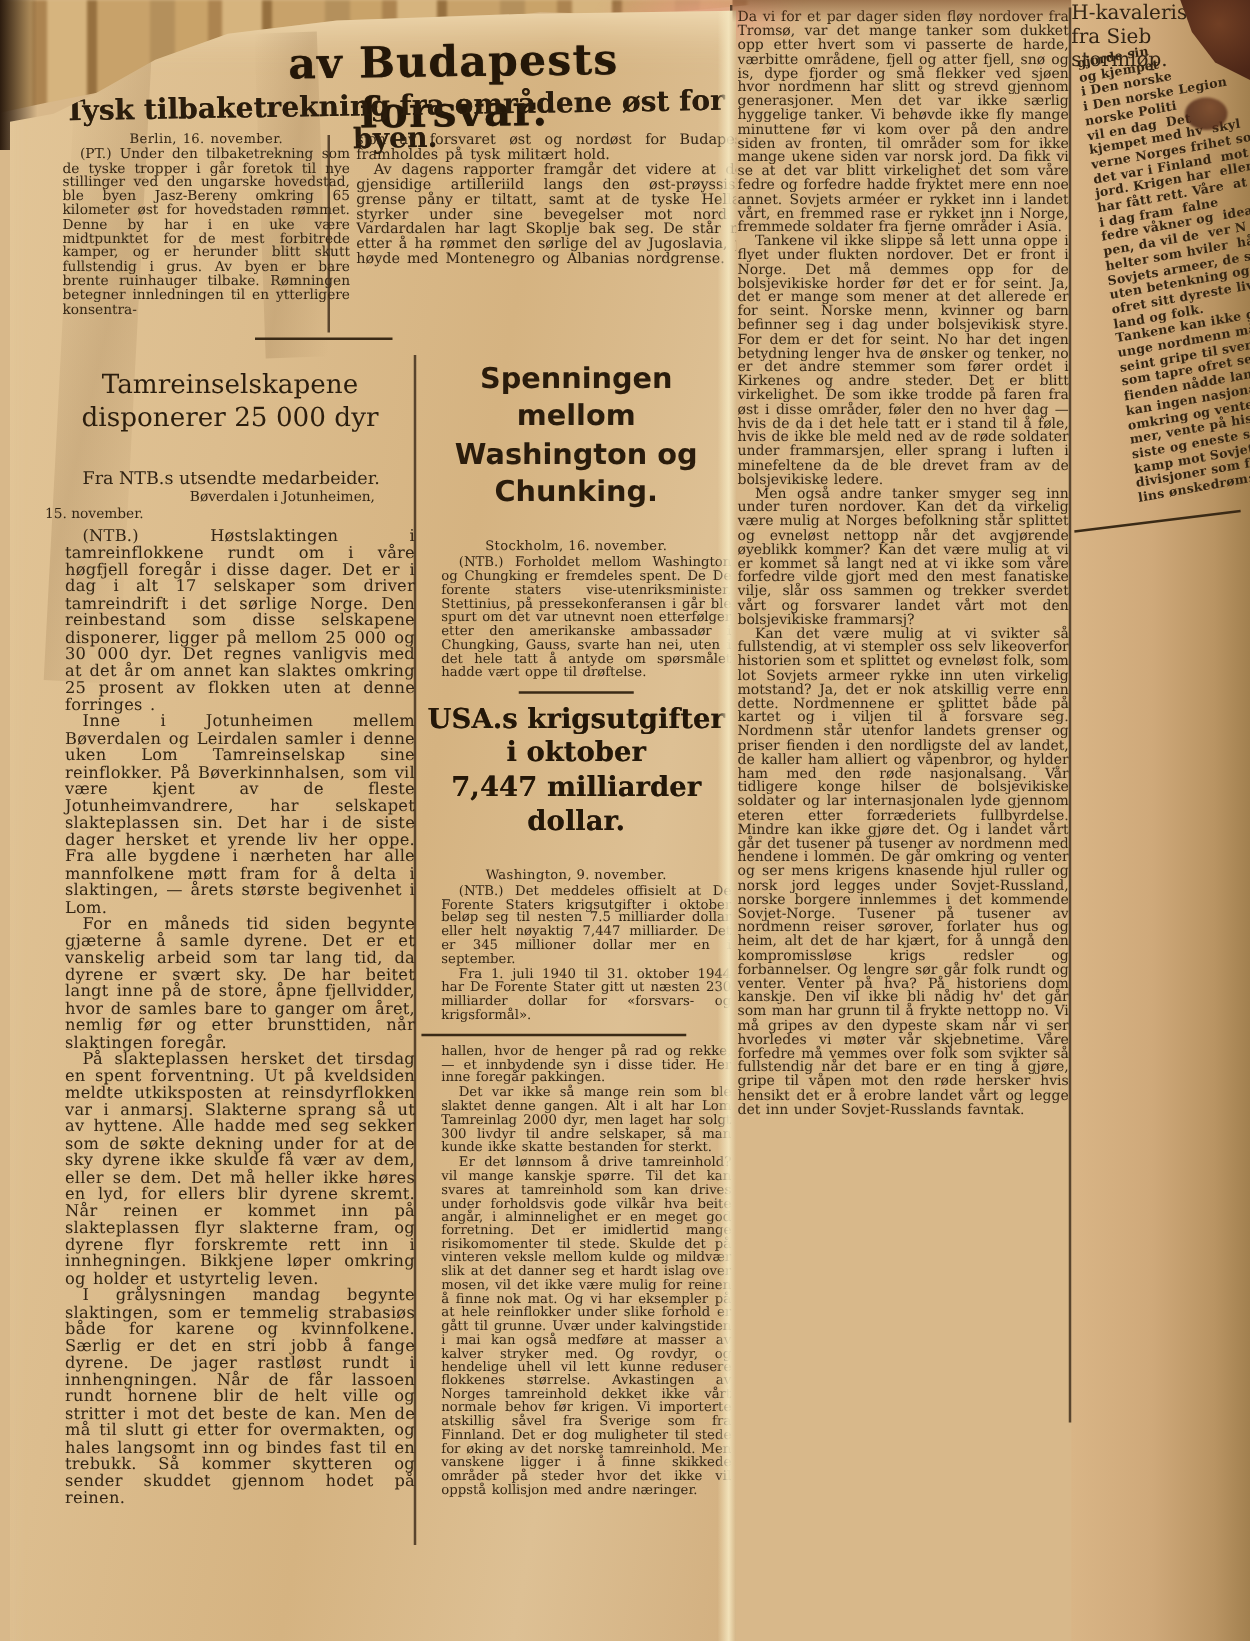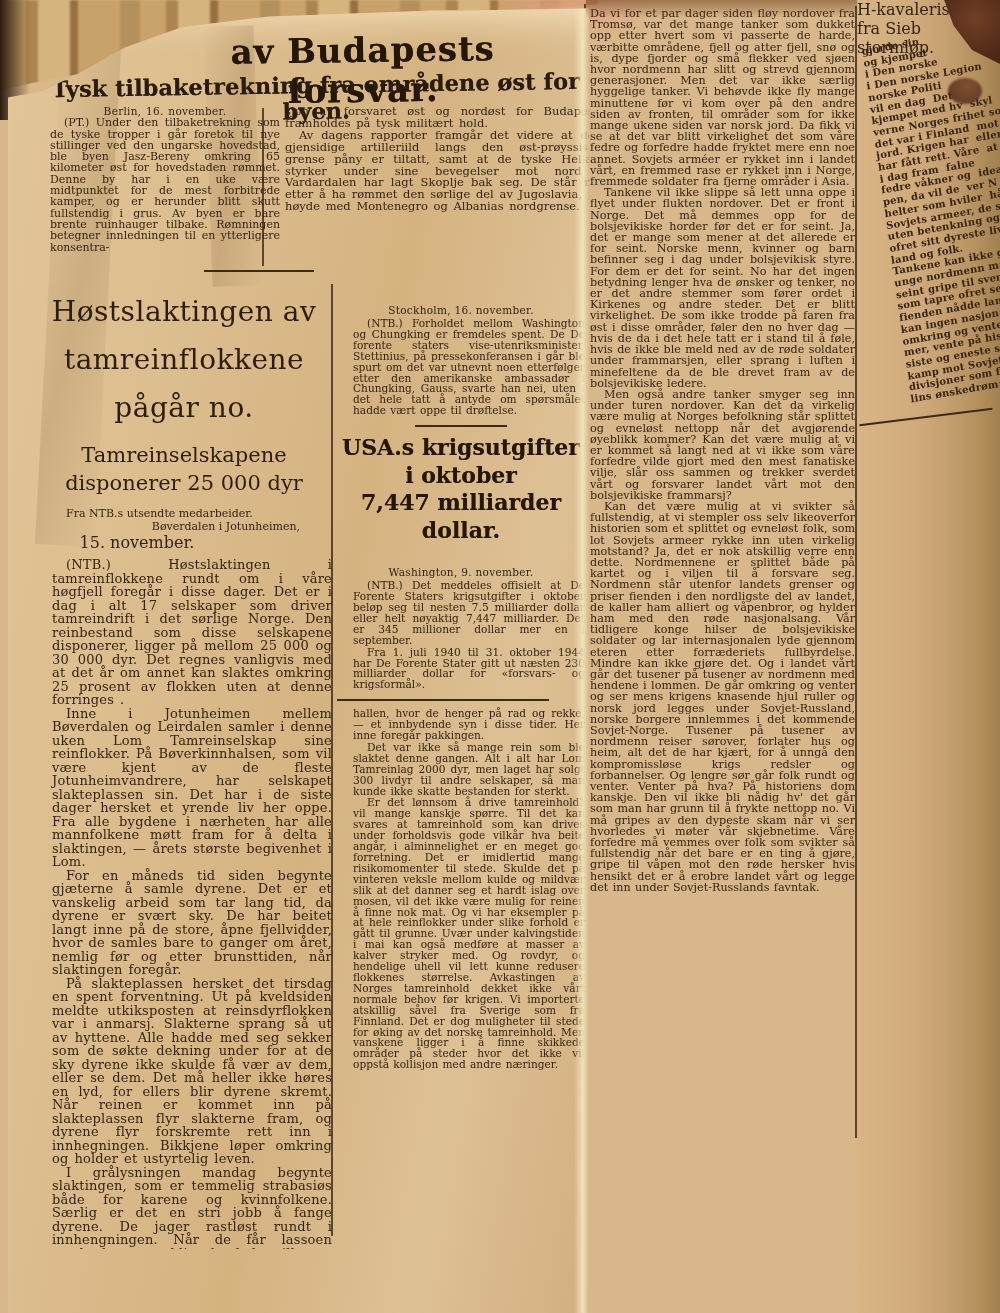--- a/index.html
+++ b/index.html
@@ -57,23 +57,23 @@
   .vr-b{left:323px;top:278px;height:952px;}
   .hrule{position:absolute;height:2px;background:#3a2a16;}
   .hr-a{left:196px;top:264px;width:110px;}
 
   
   .col1{position:absolute;left:28px;top:278px;width:296px;height:965px;overflow:hidden;}
   .host-headline{font-size:28px;line-height:1.72;text-align:center;color:#2c1e0e;
     letter-spacing:.5px;white-space:pre-line;margin-top:4px;}
   .host-deck{font-size:21px;line-height:1.3;text-align:center;color:#2c1e0e;
     white-space:pre-line;margin-top:10px;}
-  .host-byline{font-size:11px;margin-top:10px;padding-left:30px;}
+  .host-byline{font-size:14px;margin-top:26px;padding-left:30px;}
   .host-date1{font-size:11px;text-align:right;padding-right:32px;}
-  .host-date2{font-size:16px;text-align:center;padding-right:94px;}
+  .host-date2{font-size:11px;text-align:left;padding-right:94px;}
   .col1 .bodytext{font-size:13px;line-height:13.5px;letter-spacing:.2px;word-spacing:1.5px;margin-top:6px;}
 
   
   .col2{position:absolute;left:329px;top:276px;width:248px;height:972px;overflow:hidden;}
   .spen-headline{font-family:"DejaVu Sans",sans-serif;font-size:23px;font-weight:bold;
     line-height:1.32;text-align:center;color:#2a1c0c;white-space:pre-line;margin-top:6px;}
   .col2 .dateline{margin-top:22px;}
   .col2 .bodytext{font-size:10.6px;line-height:10.9px;word-spacing:1px;margin-top:2px;}
   .col2 .bodytext p+p{margin-top:1px;}
   .hr-inline{height:2px;background:#3a2a16;border:0;}
@@ -145,41 +145,41 @@
       <p data-name="budapest-body-a">(PT.) Under den tilbaketrekning som de tyske tropper i går foretok til nye stillinger ved den ungarske hovedstad, ble byen Jasz-Bereny omkring 65 kilometer øst for hovedstaden rømmet. Denne by har i en uke være midtpunktet for de mest forbitrede kamper, og er herunder blitt skutt fullstendig i grus. Av byen er bare brente ruinhauger tilbake. Rømningen betegner innledningen til en ytterligere konsentra-</p>
     </div>
     <div class="vrule vr-a" data-name="budapest-column-divider"></div>
     <div class="bud-colb bodytext" data-name="budapest-column-b">
       <p data-name="budapest-body-b1" style="text-indent:0;">sjon av forsvaret øst og nordøst for Budapest, framholdes på tysk militært hold.</p>
       <p data-name="budapest-body-b2">Av dagens rapporter framgår det videre at den gjensidige artilleriild langs den øst-prøyssiske grense påny er tiltatt, samt at de tyske Hellas-styrker under sine bevegelser mot nord i Vardardalen har lagt Skoplje bak seg. De står no, etter å ha rømmet den sørlige del av Jugoslavia, på høyde med Montenegro og Albanias nordgrense.</p>
     </div>
     <div class="hrule hr-a" data-name="section-rule"></div>
 
     <div class="col1" data-name="hostslakting-article">
-      <div class="host-headline" data-name="hostslakting-headline">Høstslaktingen av
-tamreinflokkene
-pågår no.</div>
       <div class="host-deck" data-name="hostslakting-deck">Tamreinselskapene
 disponerer 25 000 dyr</div>
       <div class="host-byline" data-name="hostslakting-byline">Fra NTB.s utsendte medarbeider.</div>
       <div class="host-date1" data-name="hostslakting-dateline-place">Bøverdalen i Jotunheimen,</div>
       <div class="host-date2" data-name="hostslakting-dateline-date">15. november.</div>
       <div class="bodytext" data-name="hostslakting-body">
         <p data-name="paragraph">(NTB.) Høstslaktingen i tamreinflokkene rundt om i våre høgfjell foregår i disse dager. Det er i dag i alt 17 selskaper som driver tamreindrift i det sørlige Norge. Den reinbestand som disse selskapene disponerer, ligger på mellom 25 000 og 30 000 dyr. Det regnes vanligvis med at det år om annet kan slaktes omkring 25 prosent av flokken uten at denne forringes .</p>
         <p data-name="paragraph">Inne i Jotunheimen mellem Bøverdalen og Leirdalen samler i denne uken Lom Tamreinselskap sine reinflokker. På Bøverkinnhalsen, som vil være kjent av de fleste Jotunheimvandrere, har selskapet slakteplassen sin. Det har i de siste dager hersket et yrende liv her oppe. Fra alle bygdene i nærheten har alle mannfolkene møtt fram for å delta i slaktingen, — årets største begivenhet i Lom.</p>
         <p data-name="paragraph">For en måneds tid siden begynte gjæterne å samle dyrene. Det er et vanskelig arbeid som tar lang tid, da dyrene er svært sky. De har beitet langt inne på de store, åpne fjellvidder, hvor de samles bare to ganger om året, nemlig før og etter brunsttiden, når slaktingen foregår.</p>
         <p data-name="paragraph">På slakteplassen hersket det tirsdag en spent forventning. Ut på kveldsiden meldte utkiksposten at reinsdyrflokken var i anmarsj. Slakterne sprang så ut av hyttene. Alle hadde med seg sekker som de søkte dekning under for at de sky dyrene ikke skulde få vær av dem, eller se dem. Det må heller ikke høres en lyd, for ellers blir dyrene skremt. Når reinen er kommet inn på slakteplassen flyr slakterne fram, og dyrene flyr forskremte rett inn i innhegningen. Bikkjene løper omkring og holder et ustyrtelig leven.</p>
         <p data-name="paragraph">I grålysningen mandag begynte slaktingen, som er temmelig strabasiøs både for karene og kvinnfolkene. Særlig er det en stri jobb å fange dyrene. De jager rastløst rundt i innhengningen. Når de får lassoen rundt hornene blir de helt ville og stritter i mot det beste de kan. Men de må til slutt gi etter for overmakten, og hales langsomt inn og bindes fast til en trebukk. Så kommer skytteren og sender skuddet gjennom hodet på reinen.</p>
 
       </div>
     </div>
 
     <div class="vrule vr-b" data-name="column-divider"></div>
 
     <div class="col2" data-name="column-2">
+      <div class="spen-headline" data-name="spenningen-headline">Spenningen
+mellom Washington og
+Chunking.</div>
       <div class="dateline" data-name="spenningen-dateline">Stockholm, 16. november.</div>
       <div class="bodytext" data-name="spenningen-body">
         <p data-name="paragraph">(NTB.) Forholdet mellom Washington og Chungking er fremdeles spent. De De forente staters vise-utenriksminister, Stettinius, på pressekonferansen i går ble spurt om det var utnevnt noen etterfølger etter den amerikanske ambassadør i Chungking, Gauss, svarte han nei, uten i det hele tatt å antyde om spørsmålet hadde vært oppe til drøftelse.</p>
       </div>
       <div class="hr-inline hr-b" data-name="section-rule"></div>
       <div class="usa-headline" data-name="krigsutgifter-headline">USA.s krigsutgifter i oktober
 7,447 milliarder dollar.</div>
       <div class="dateline" data-name="krigsutgifter-dateline">Washington, 9. november.</div>
       <div class="bodytext" data-name="krigsutgifter-body">
         <p data-name="paragraph">(NTB.) Det meddeles offisielt at De Forente Staters krigsutgifter i oktober beløp seg til nesten 7.5 milliarder dollar eller helt nøyaktig 7,447 milliarder. Det er 345 millioner dollar mer en i september.</p>

